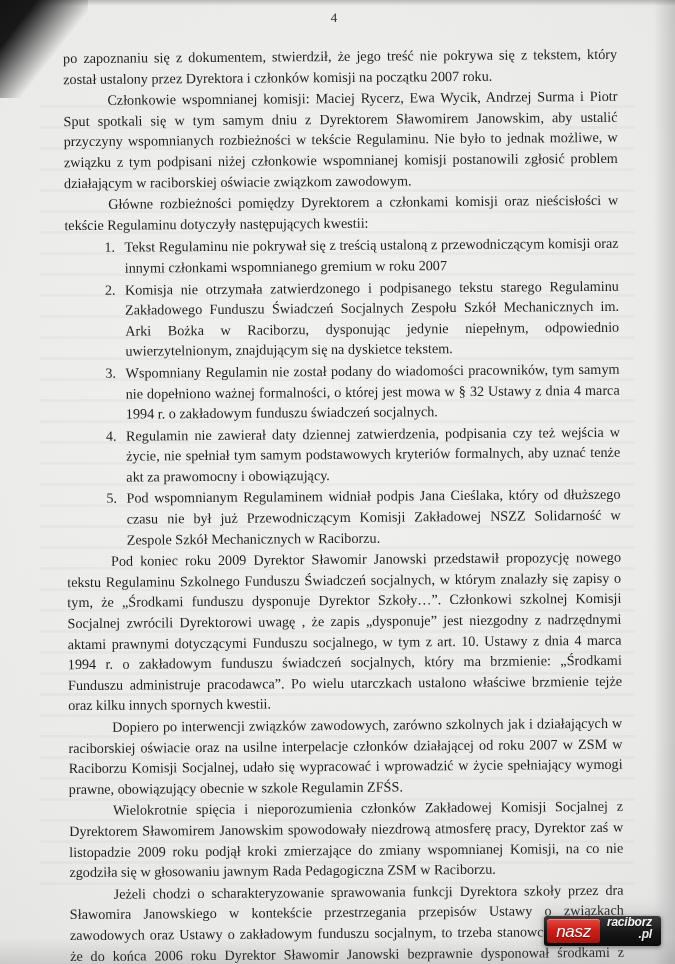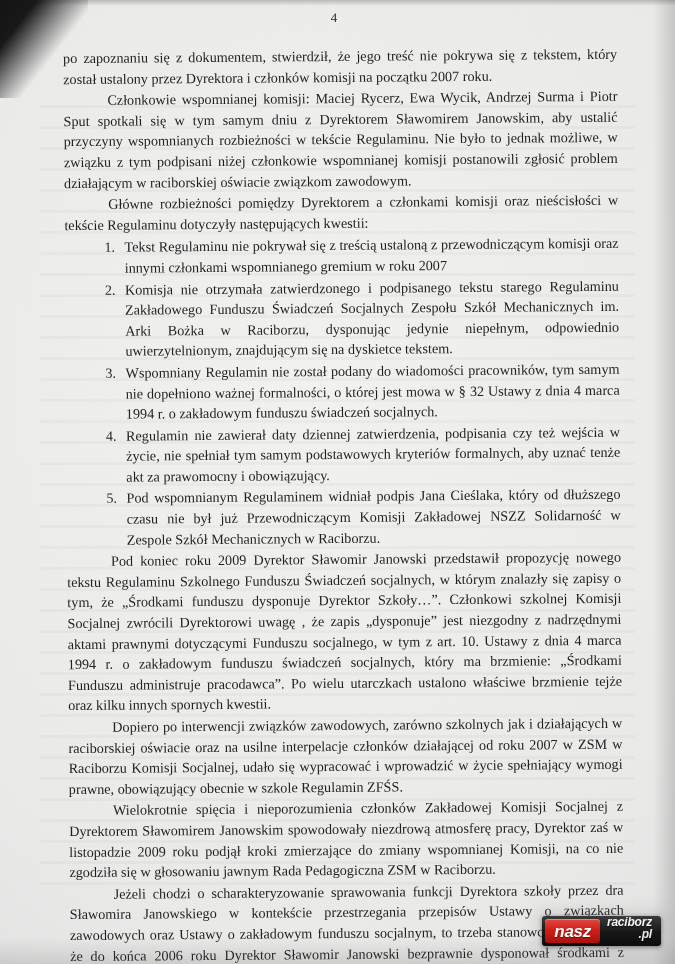--- a/index.html
+++ b/index.html
@@ -153,21 +153,21 @@
   .logo-nasz {
     display: inline-flex;
     align-items: center;
     padding: 0 9px 0 9px;
     margin: 3px 7px 3px 3px;
     border-radius: 3px;
     background: linear-gradient(180deg, #e04a42 0%, #cf1f18 45%, #a8120d 100%);
     box-shadow: inset 0 1px 0 rgba(255,255,255,.35);
     color: #ffffff;
     font-family: "Liberation Sans", "DejaVu Sans", sans-serif;
-    font-weight: bold;
+    font-weight: normal;
     font-style: italic;
     font-size: 17px;
     letter-spacing: -.3px;
     line-height: 1;
     text-shadow: 0 1px 1px rgba(0,0,0,.45);
   }
   .logo-rest {
     display: inline-flex;
     align-items: flex-end;
     color: #f4f4f4;

